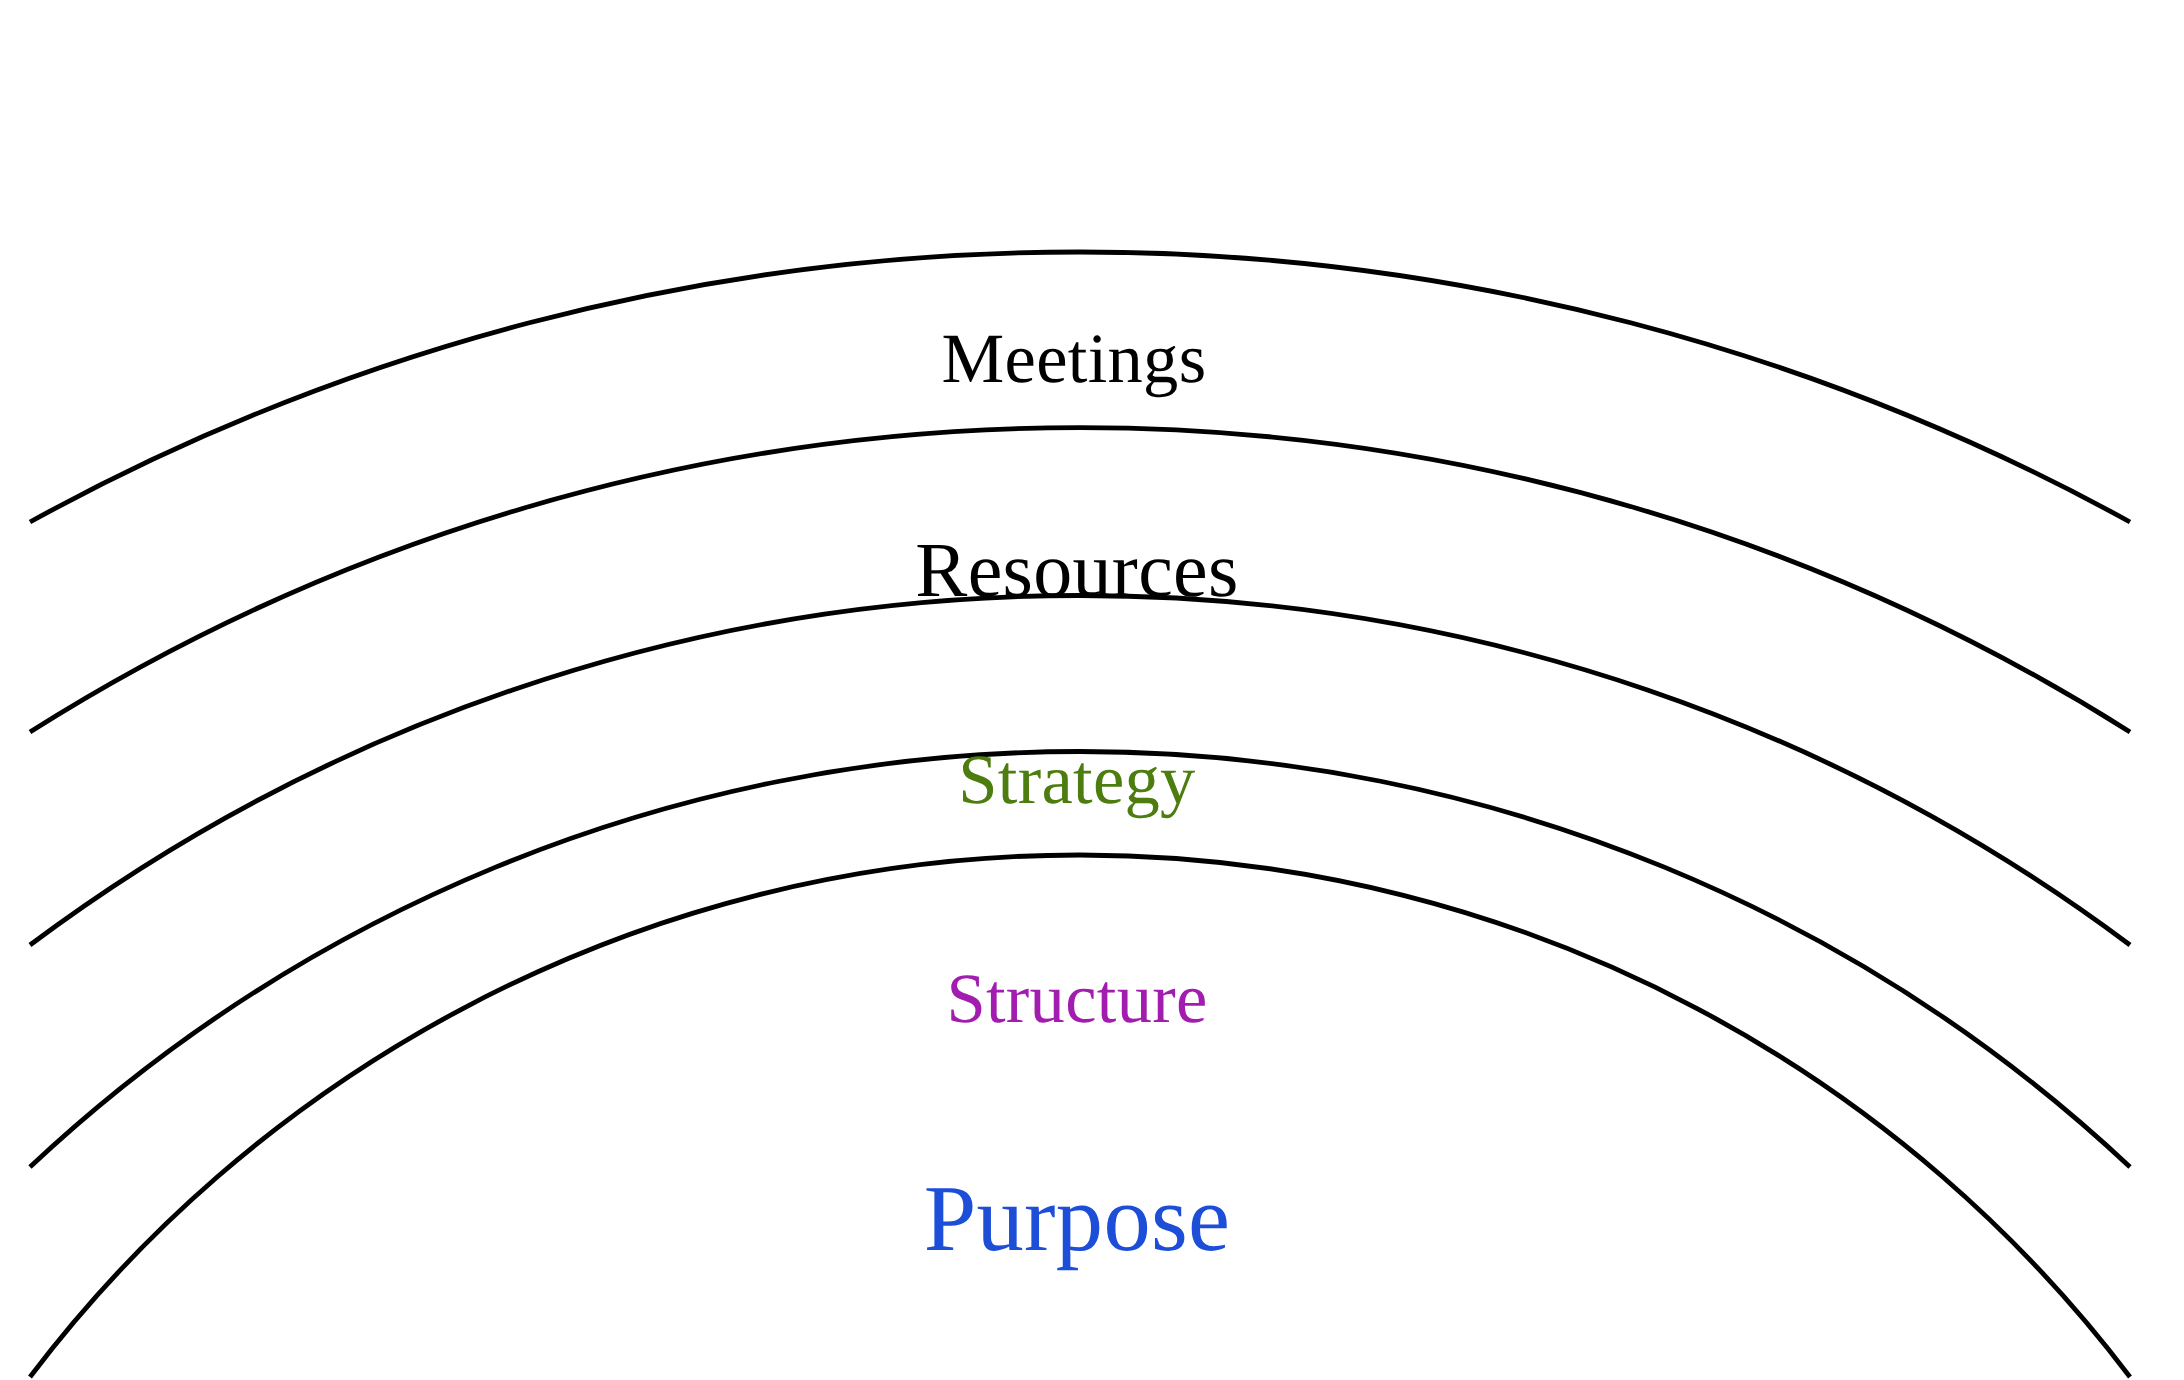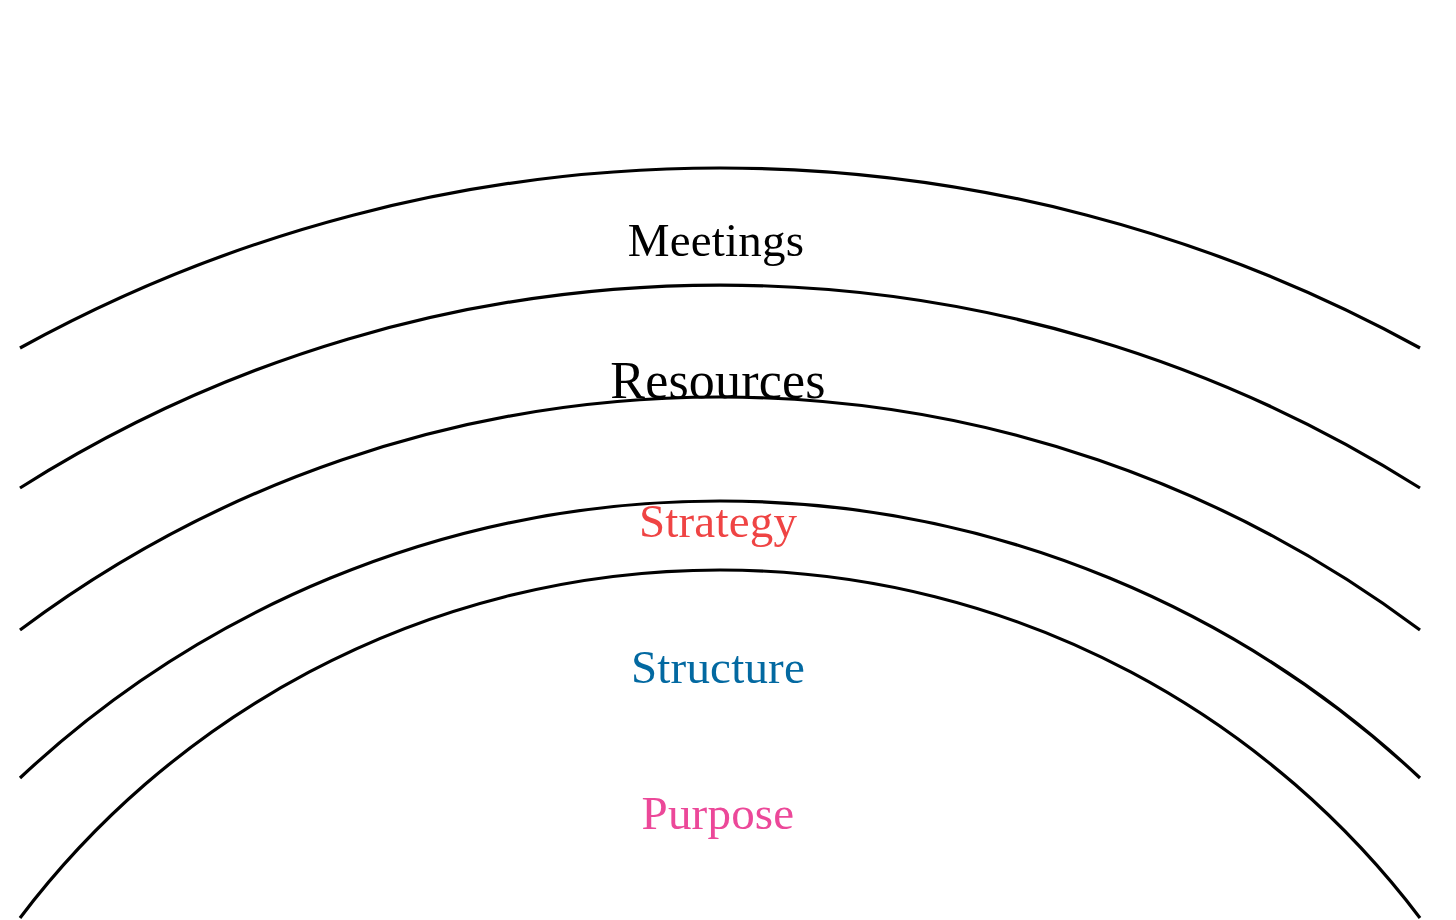--- a/index.html
+++ b/index.html
@@ -56,19 +56,19 @@
     <path class="arc-path" d="M 20 488 A 1309 1309 0 0 1 1420 488" stroke="#000000" stroke-width="3.2"></path>
     <path class="arc-path" d="M 20 630 A 1168 1168 0 0 1 1420 630" stroke="#000000" stroke-width="3.2"></path>
     <path class="arc-path" d="M 20 778 A 1023 1023 0 0 1 1420 778" stroke="#000000" stroke-width="3.2"></path>
     <path class="arc-path" d="M 20 918 A 878 878 0 0 1 1420 918" stroke="#000000" stroke-width="3.2"></path>
   </svg>
 
   <div class="band-label" style="left: 716px; top: 240px; font-size: 47px; color: rgb(0, 0, 0);">Meetings</div>
 
   <div class="band-label" style="left: 718px; top: 381px; font-size: 52px; color: rgb(0, 0, 0);">Resources</div>
 
-  <div class="band-label" style="left: 718px; top: 521px; font-size: 47px; color: #ef4444;">Strategy</div>
+  <div class="band-label" style="left: 718px; top: 521px; font-size: 47px; color: #4d7c0f;">Strategy</div>
 
-  <div class="band-label" style="left: 718px; top: 667px; font-size: 47px; color: #0369a1;">Structure</div>
+  <div class="band-label" style="left: 718px; top: 667px; font-size: 47px; color: #a21caf;">Structure</div>
 
-  <div class="band-label" style="left: 718px; top: 813px; font-size: 47px; color: #ec4899;">Purpose</div>
+  <div class="band-label" style="left: 718px; top: 813px; font-size: 63px; color: #1d4ed8;">Purpose</div>
 
 </div>
 
 </body></html>

